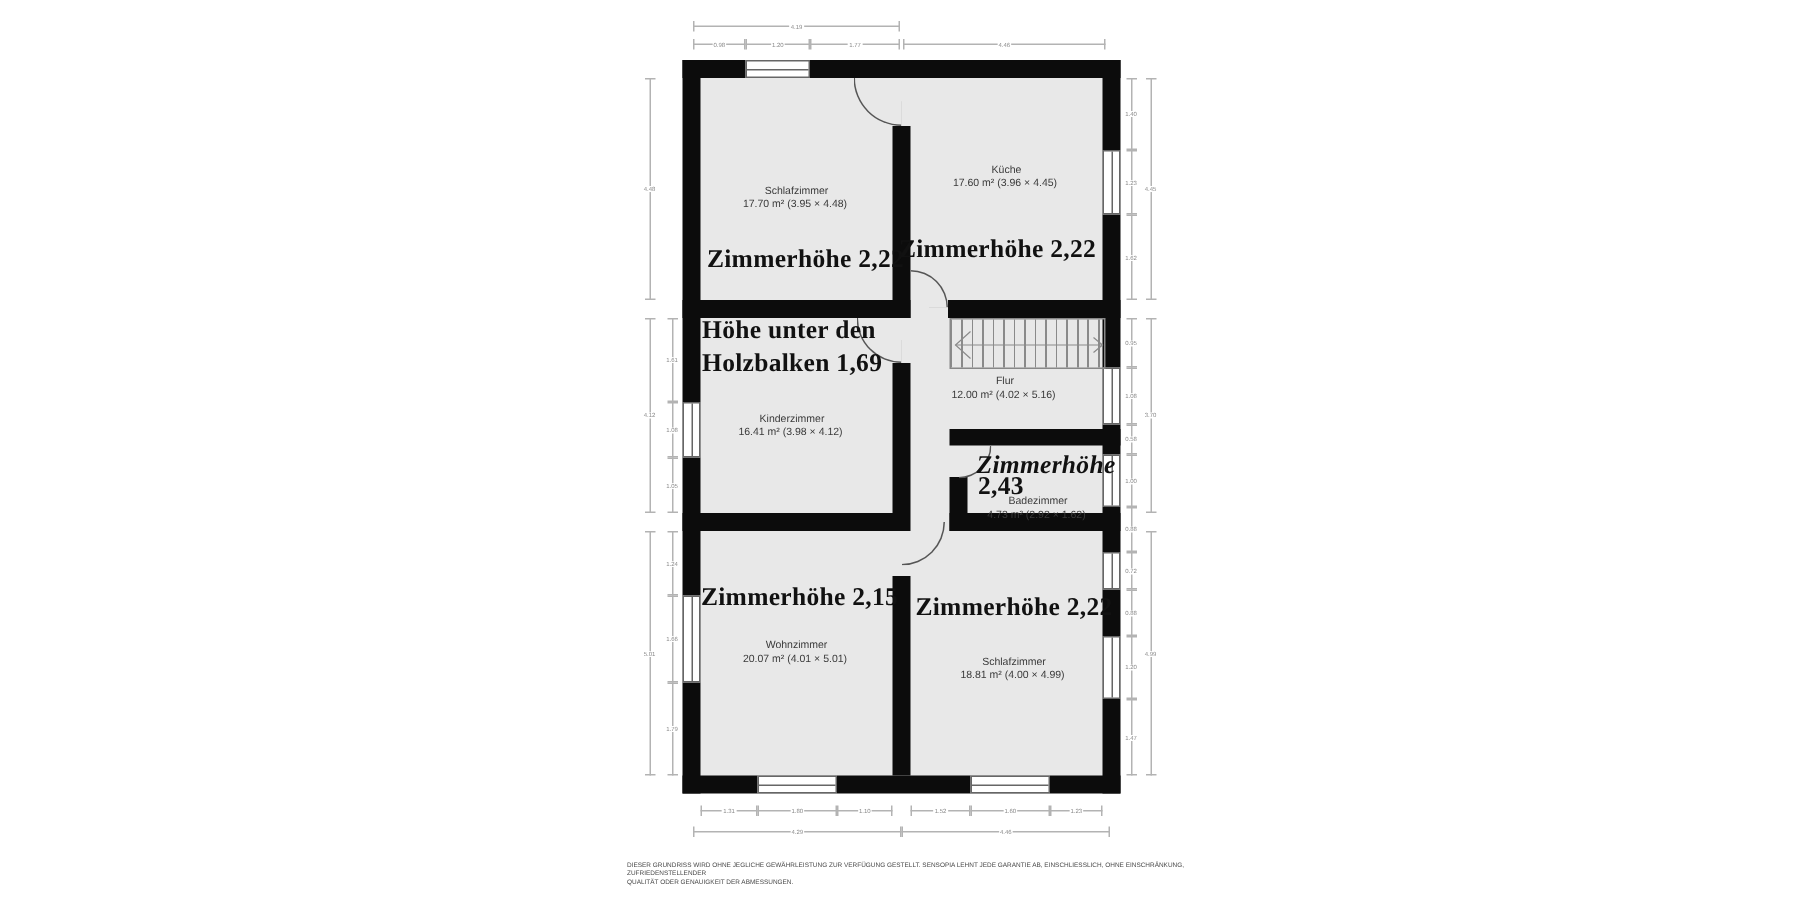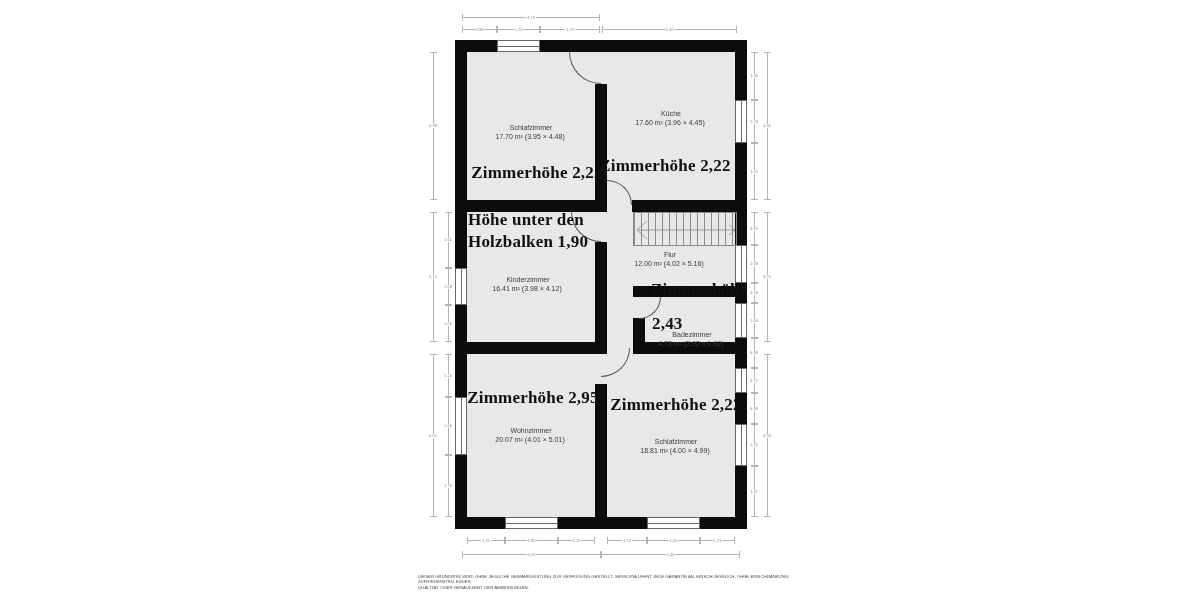--- a/index.html
+++ b/index.html
@@ -92,33 +92,33 @@
 
   <div class="abs roomname" style="left:531px;top:124px;">Schlafzimmer</div>
   <div class="abs roomarea" style="left:530px;top:133px;">17.70 m² (3.95 × 4.48)</div>
   <div class="abs hnote hnote-c" style="left:537px;top:163px;">Zimmerhöhe 2,22</div>
 
   <div class="abs roomname" style="left:671px;top:110px;">Küche</div>
   <div class="abs roomarea" style="left:670px;top:119px;">17.60 m² (3.96 × 4.45)</div>
   <div class="abs hnote hnote-c" style="left:665px;top:156px;">Zimmerhöhe 2,22</div>
 
   <div class="abs hnote" style="left:468px;top:210px;">Höhe unter den</div>
-  <div class="abs hnote" style="left:468px;top:232px;">Holzbalken 1,90</div>
+  <div class="abs hnote" style="left:468px;top:232px;">Holzbalken 1,69</div>
   <div class="abs roomname" style="left:528px;top:276px;">Kinderzimmer</div>
   <div class="abs roomarea" style="left:527px;top:285px;">16.41 m² (3.98 × 4.12)</div>
 
   <div class="abs roomname" style="left:670px;top:251px;">Flur</div>
   <div class="abs roomarea" style="left:669px;top:260px;">12.00 m² (4.02 × 5.16)</div>
 
-  <div class="abs hnote" style="left:651px;top:280px;">Zimmerhöhe</div>
+  <div class="abs hnote" style="left:651px;top:300px;font-style:italic;">Zimmerhöhe</div>
   <div class="abs hnote" style="left:652px;top:314px;">2,43</div>
   <div class="abs roomname" style="left:692px;top:331px;">Badezimmer</div>
   <div class="abs roomarea" style="left:691px;top:340px;">4.73 m² (2.92 × 1.62)</div>
 
-  <div class="abs hnote hnote-c" style="left:533px;top:388px;">Zimmerhöhe 2,95</div>
+  <div class="abs hnote hnote-c" style="left:533px;top:388px;">Zimmerhöhe 2,15</div>
   <div class="abs roomname" style="left:531px;top:427px;">Wohnzimmer</div>
   <div class="abs roomarea" style="left:530px;top:436px;">20.07 m² (4.01 × 5.01)</div>
 
   <div class="abs hnote hnote-c" style="left:676px;top:395px;">Zimmerhöhe 2,22</div>
   <div class="abs roomname" style="left:676px;top:438px;">Schlafzimmer</div>
   <div class="abs roomarea" style="left:675px;top:447px;">18.81 m² (4.00 × 4.99)</div>
 
   <div class="abs" id="dim-layer" style="left:0;top:0;width:1200px;height:600px;">
       <div class="abs dim-h" style="left: 462px; top: 17px; width: 138px;">
         <span class="dim-t">4.19</span>

